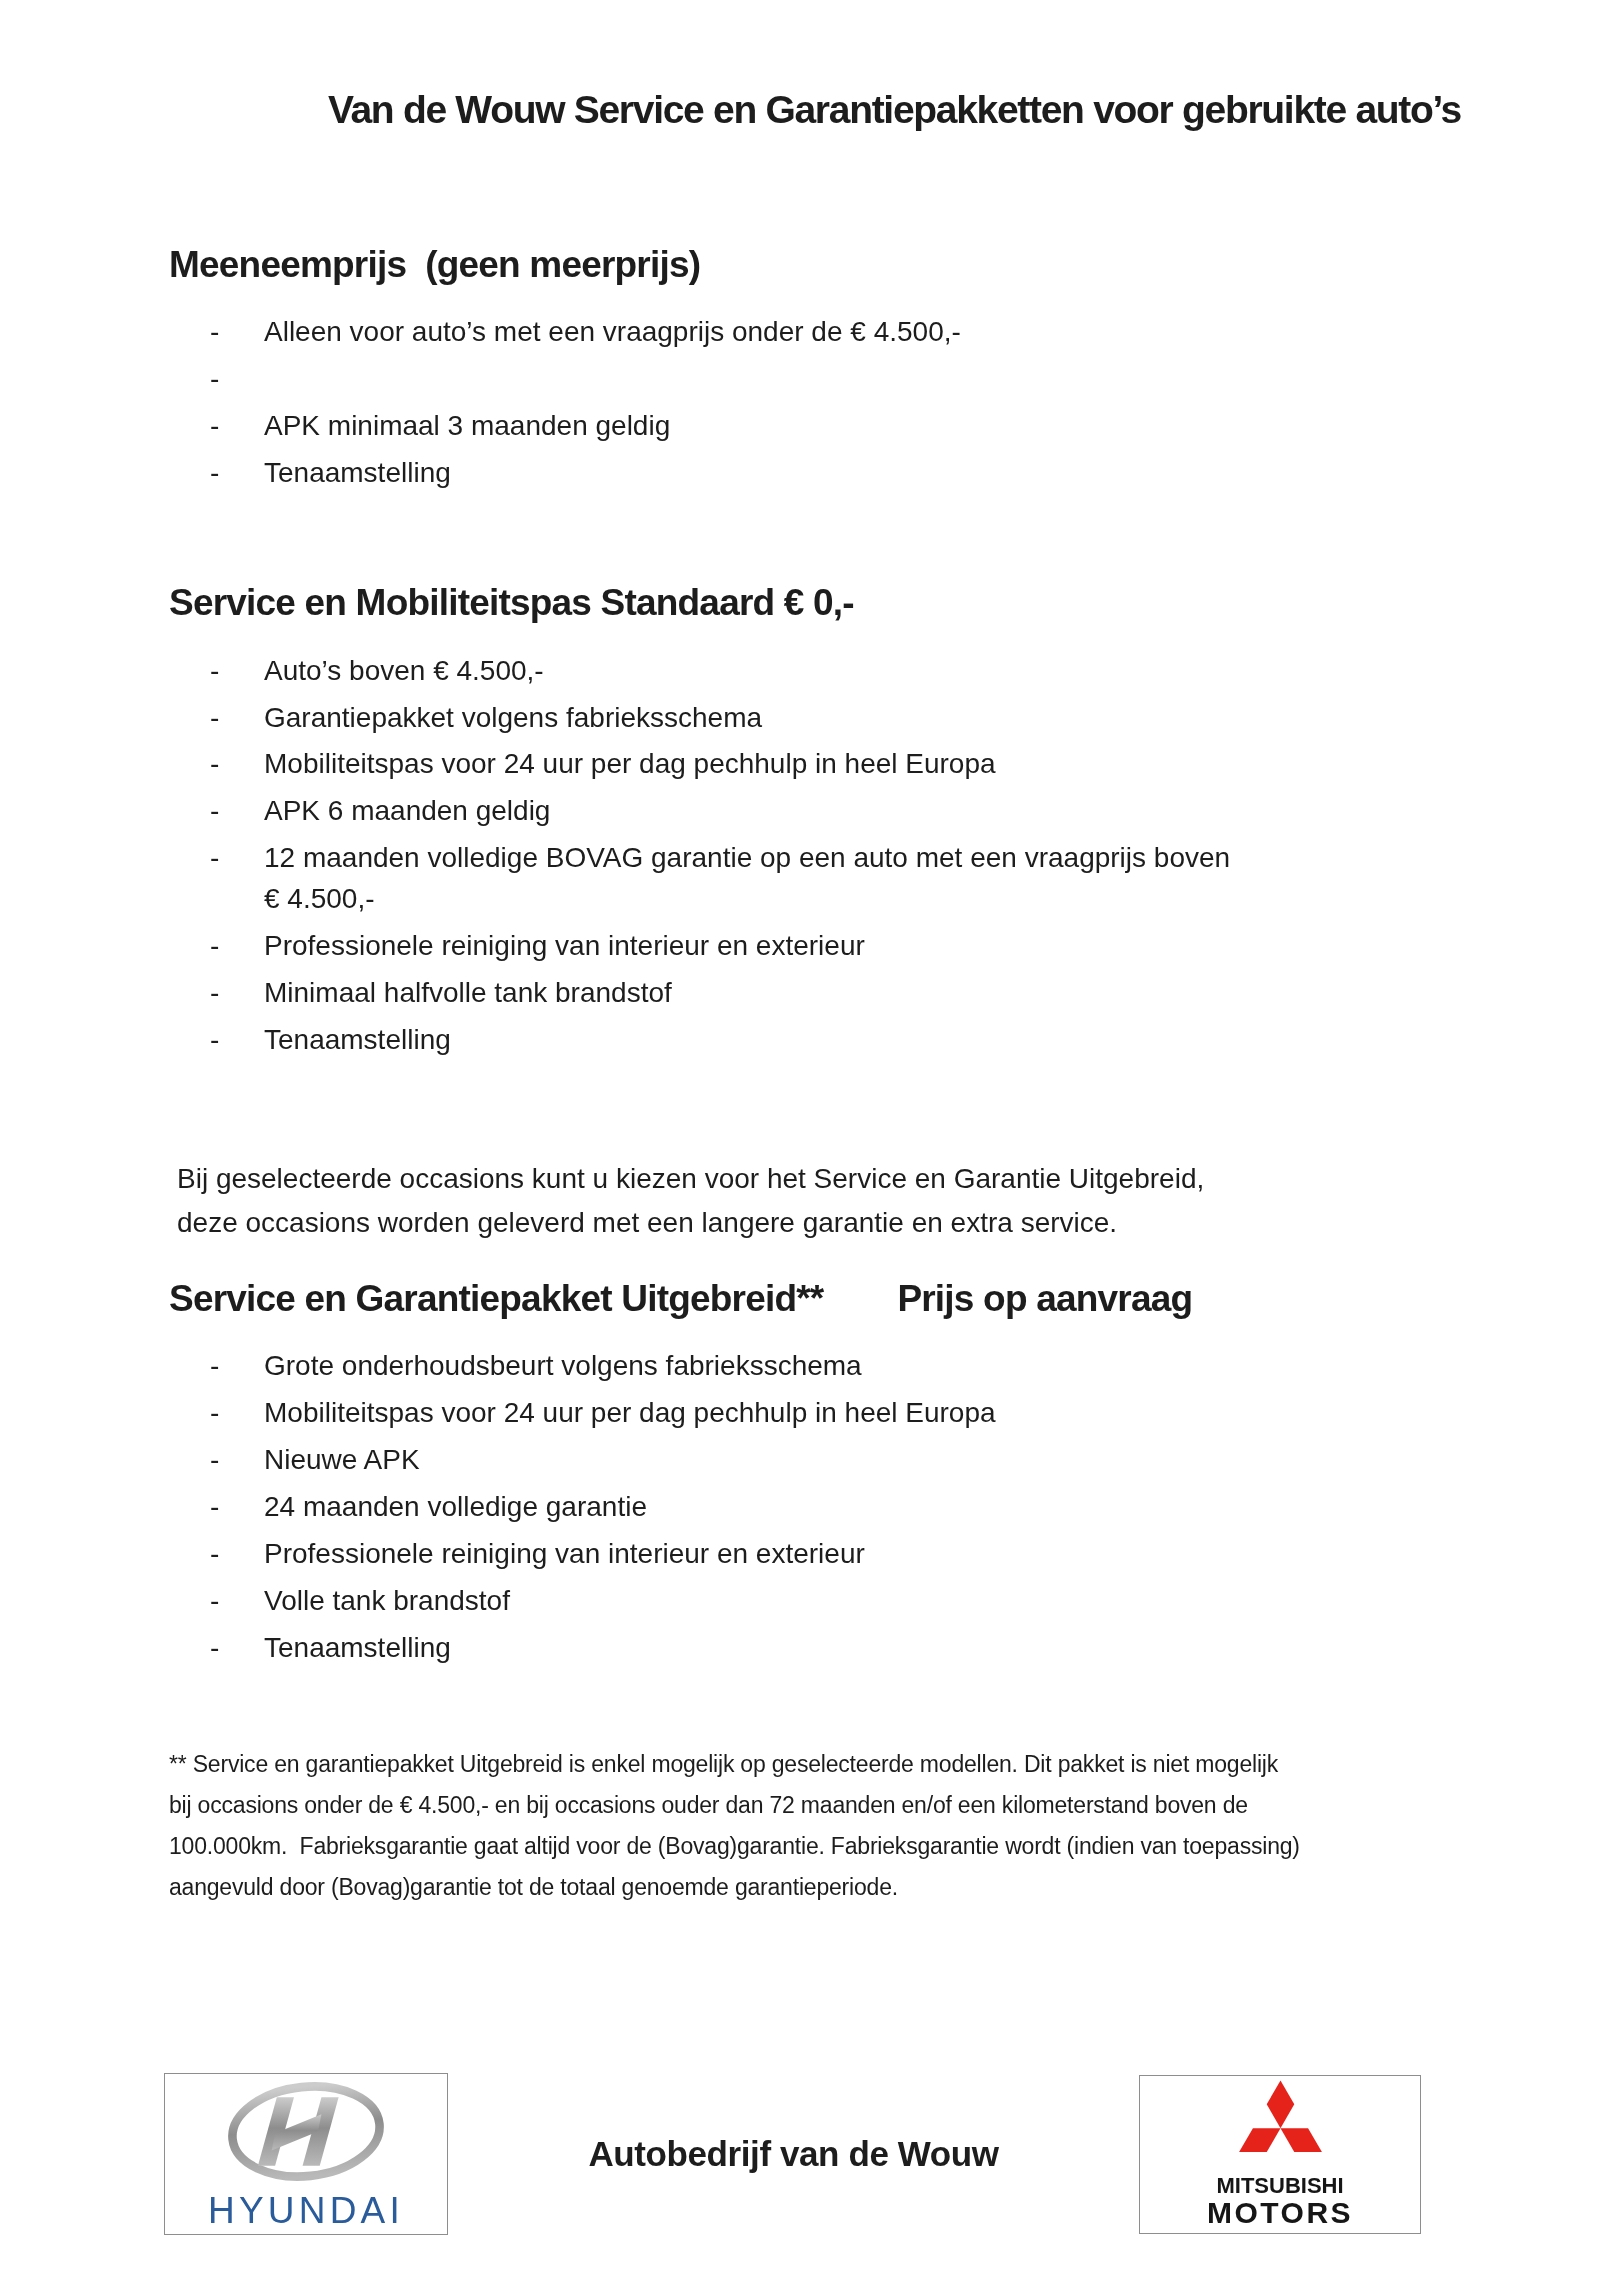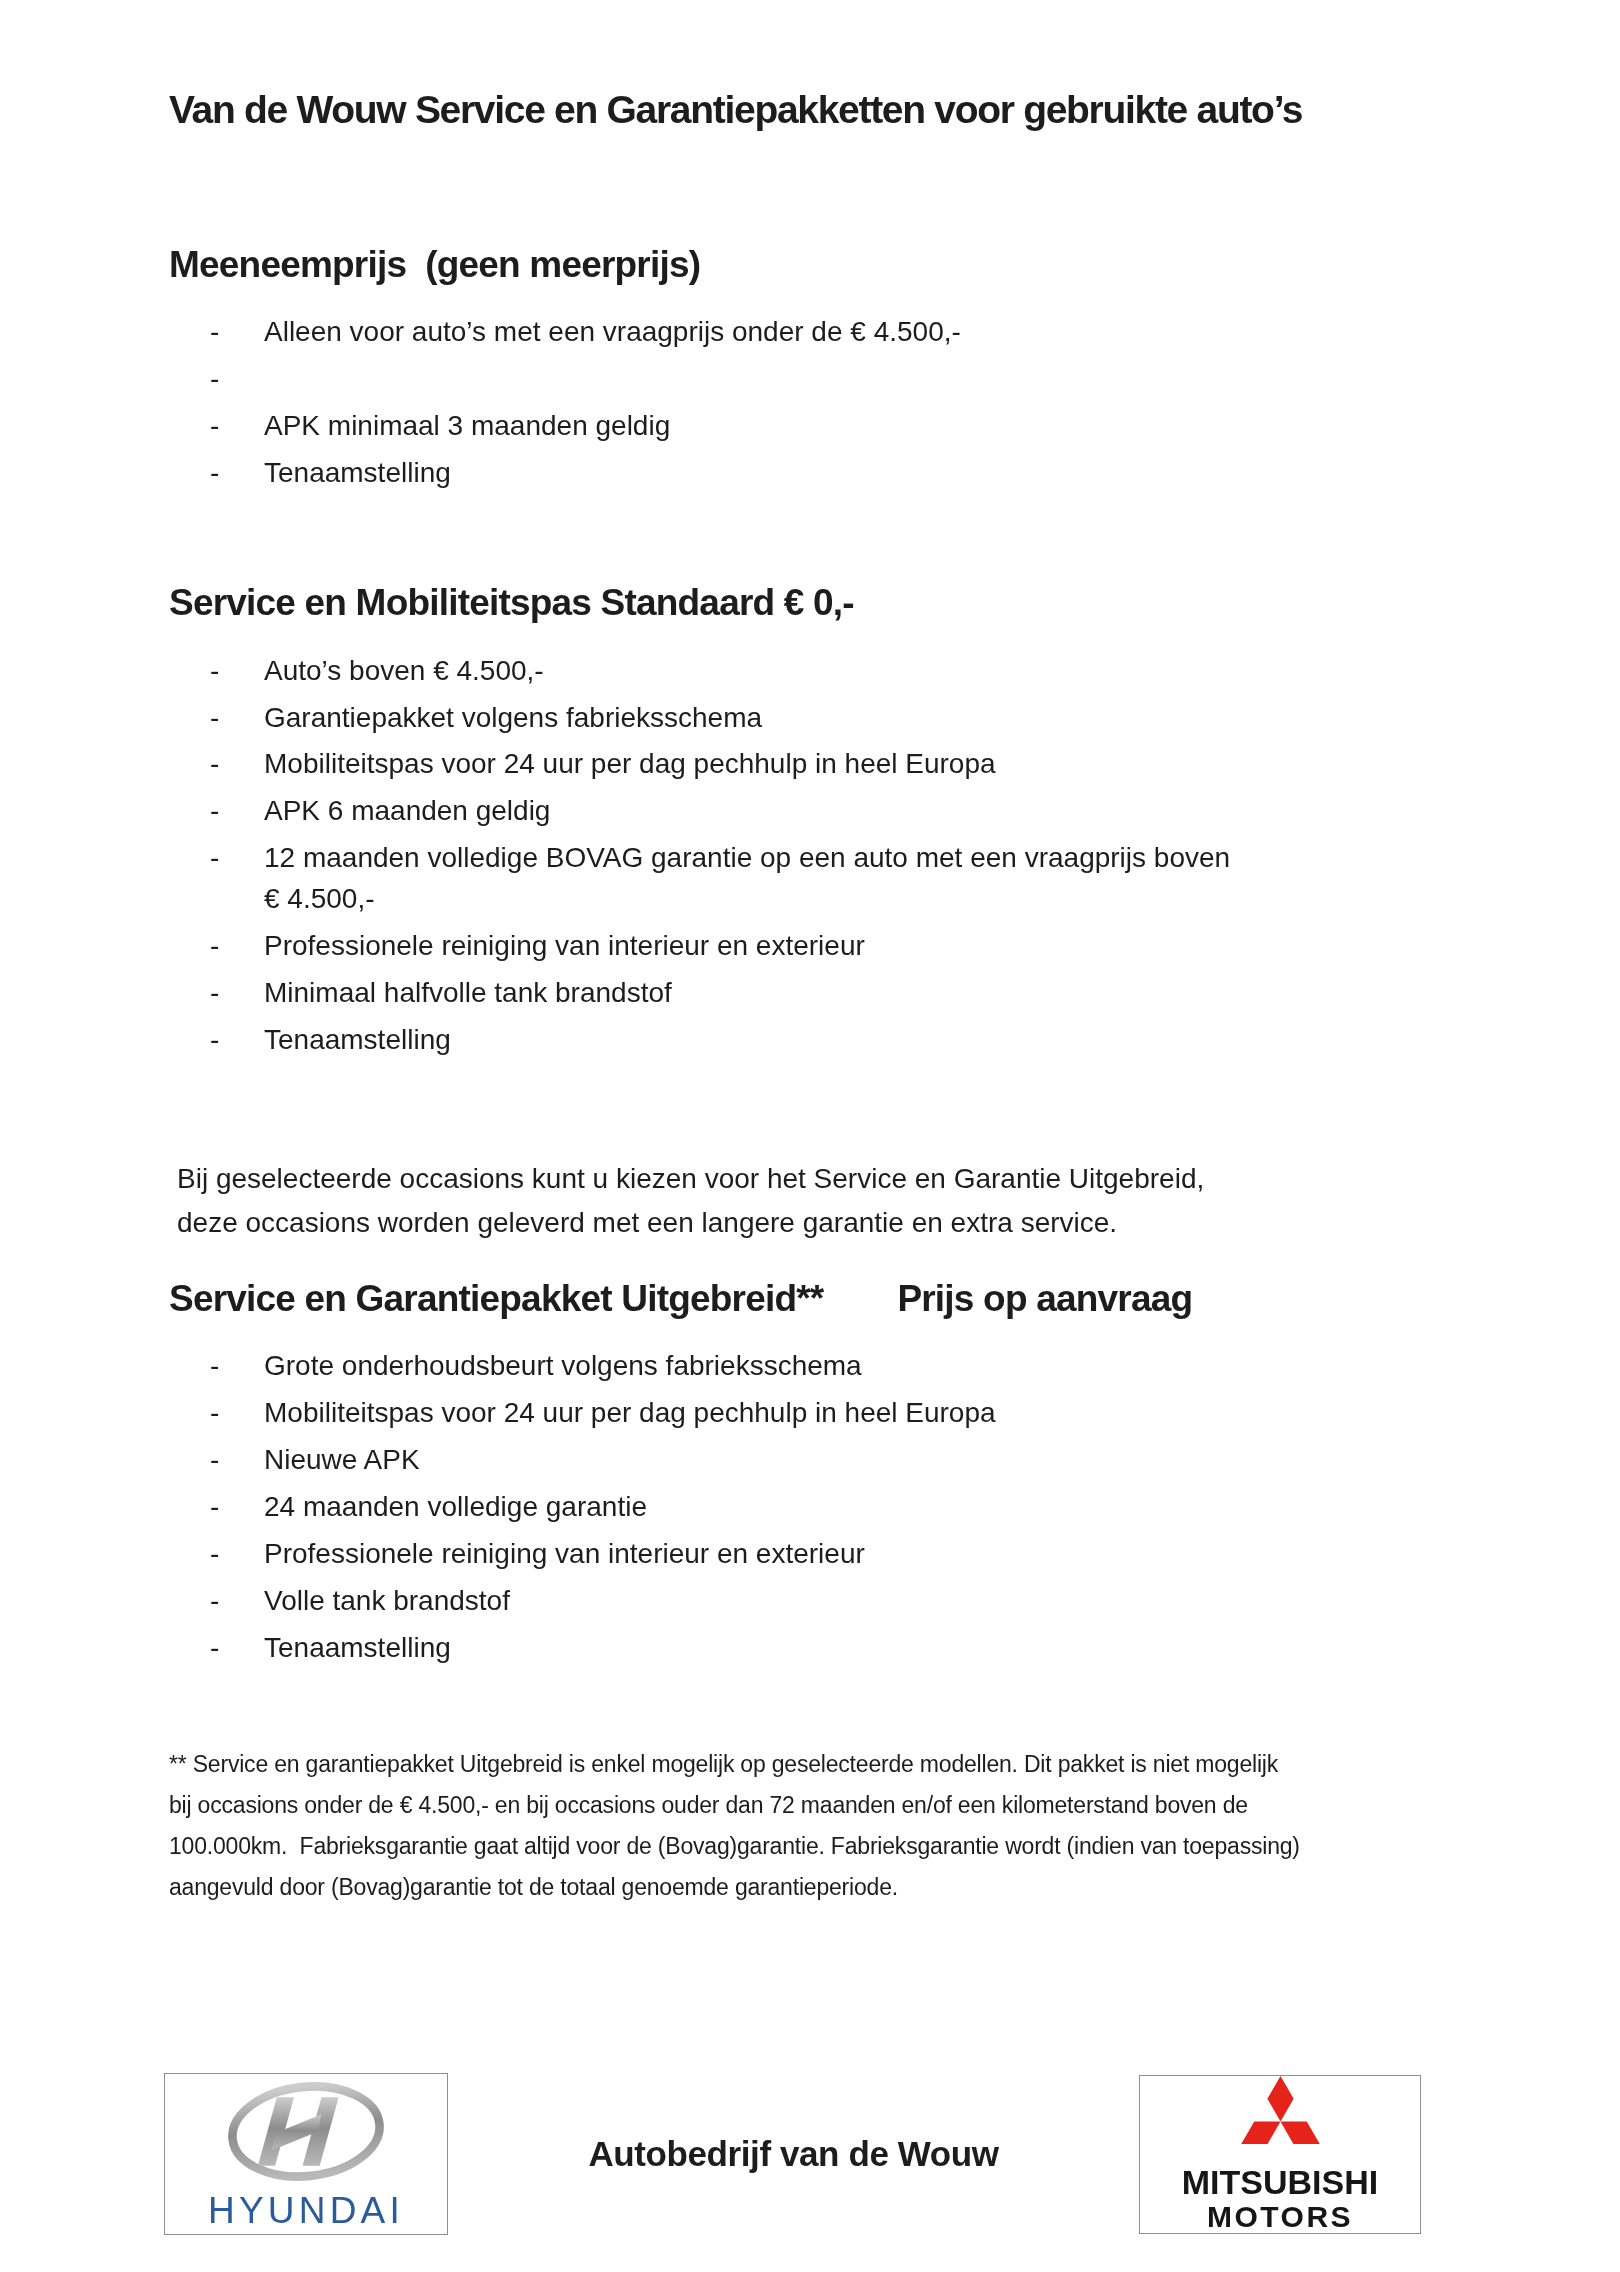--- a/index.html
+++ b/index.html
@@ -15,20 +15,21 @@
   }
   .content { padding: 88px 160px 0 169px; }
 
   .doc-title {
     margin: 0;
     font-size: 39px;
     font-weight: bold;
     letter-spacing: -1.3px;
     line-height: 1.15;
     white-space: nowrap;
+    text-align: right;
   }
   .section-heading {
     margin: 0;
     font-size: 37px;
     font-weight: bold;
     letter-spacing: -0.8px;
     line-height: 1.15;
     white-space: pre-wrap;
   }
   .section-heading-row {
@@ -100,21 +101,21 @@
     color: var(--hyundai-blue, #2a5b9b);
     font-weight: normal;
     font-size: 37px;
     letter-spacing: 4.2px;
     line-height: 1;
     margin-top: 9px;
   }
   .mitsubishi-wordmark-1 {
     color: #161616;
     font-weight: bold;
-    font-size: 34px;
+    font-size: 22px;
     letter-spacing: 0px;
     line-height: 1.05;
     margin-top: 21px;
   }
   .mitsubishi-wordmark-2 {
     color: #161616;
     font-weight: bold;
     font-size: 30px;
     letter-spacing: 2.5px;
     line-height: 1.05;

